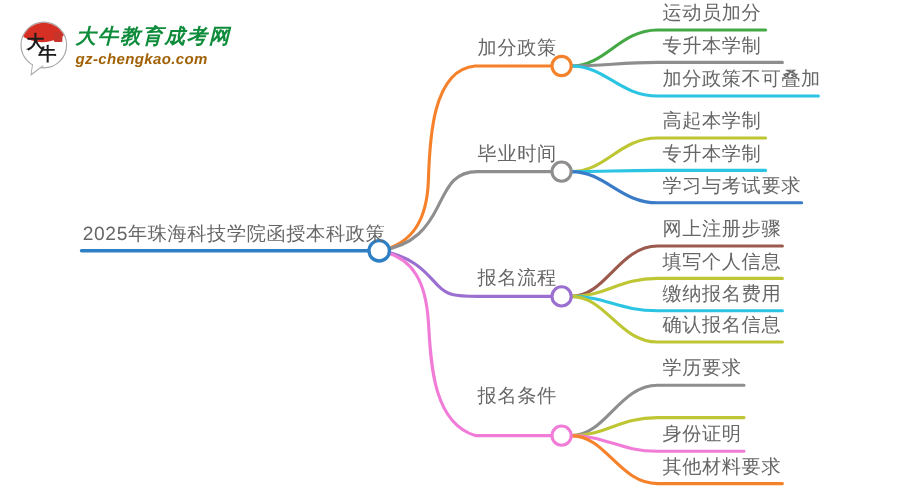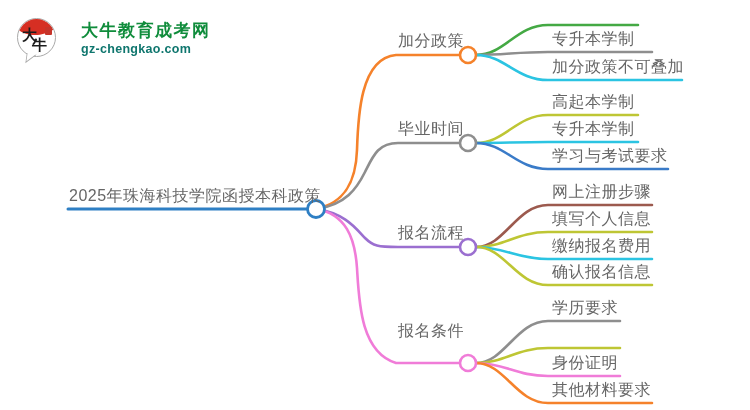--- a/index.html
+++ b/index.html
@@ -23,23 +23,23 @@
        background:#d62f23;transform:rotate(-8deg);}
   .dn-char{position:absolute;font-family:"DejaVu Serif","Liberation Serif",serif;
            font-weight:700;color:#1c1c1c;font-size:15px;line-height:1;}
   .dn1{top:9px;left:4px;}
   .dn2{top:19px;left:14px;}
   .seal{position:absolute;top:8px;right:3px;width:7px;height:8px;background:#c6342a;border-radius:1px;}
   .tail-border{position:absolute;left:9px;top:38px;width:0;height:0;
                border-top:10px solid #a9a9a9;border-right:10px solid transparent;transform:rotate(8deg);}
   .tail{position:absolute;left:10px;top:37px;width:0;height:0;
         border-top:9px solid #fff;border-right:9px solid transparent;transform:rotate(8deg);}
-  .brand{margin-left:20px;padding-top:4px;}
+  .brand{margin-left:2px;padding-top:4px;font-style:italic;}
   .brand-title{font-weight:700;font-size:17px;line-height:1.25;color:#0f8c3b;letter-spacing:1.5px;}
-  .brand-sub{font-weight:700;font-size:12.5px;line-height:1.3;color:#0f766e;letter-spacing:0.3px;}
+  .brand-sub{font-weight:700;font-size:12.5px;line-height:1.3;color:#a16207;letter-spacing:0.3px;}
 </style>
 </head>
 <body>
 
 <div class="stage">
 
   <div class="logo">
     <div class="bubble-wrap">
       <div class="bubble">
         <div class="hat"></div>
@@ -92,20 +92,21 @@
     </g>
   </svg>
 
   <div class="lbl root-lbl">2025年珠海科技学院函授本科政策</div>
 
   <div class="lbl branch-lbl" style="top:31px">加分政策</div>
   <div class="lbl branch-lbl" style="top:119px">毕业时间</div>
   <div class="lbl branch-lbl" style="top:223px">报名流程</div>
   <div class="lbl branch-lbl" style="top:321px">报名条件</div>
 
+  <div class="lbl leaf-lbl" style="top:2px">运动员加分</div>
   <div class="lbl leaf-lbl" style="top:29px">专升本学制</div>
   <div class="lbl leaf-lbl" style="top:57px">加分政策不可叠加</div>
 
   <div class="lbl leaf-lbl" style="top:92px">高起本学制</div>
   <div class="lbl leaf-lbl" style="top:119px">专升本学制</div>
   <div class="lbl leaf-lbl" style="top:146px">学习与考试要求</div>
 
   <div class="lbl leaf-lbl" style="top:209px">填写个人信息</div>
   <div class="lbl leaf-lbl" style="top:182px">网上注册步骤</div>
   <div class="lbl leaf-lbl" style="top:236px">缴纳报名费用</div>

